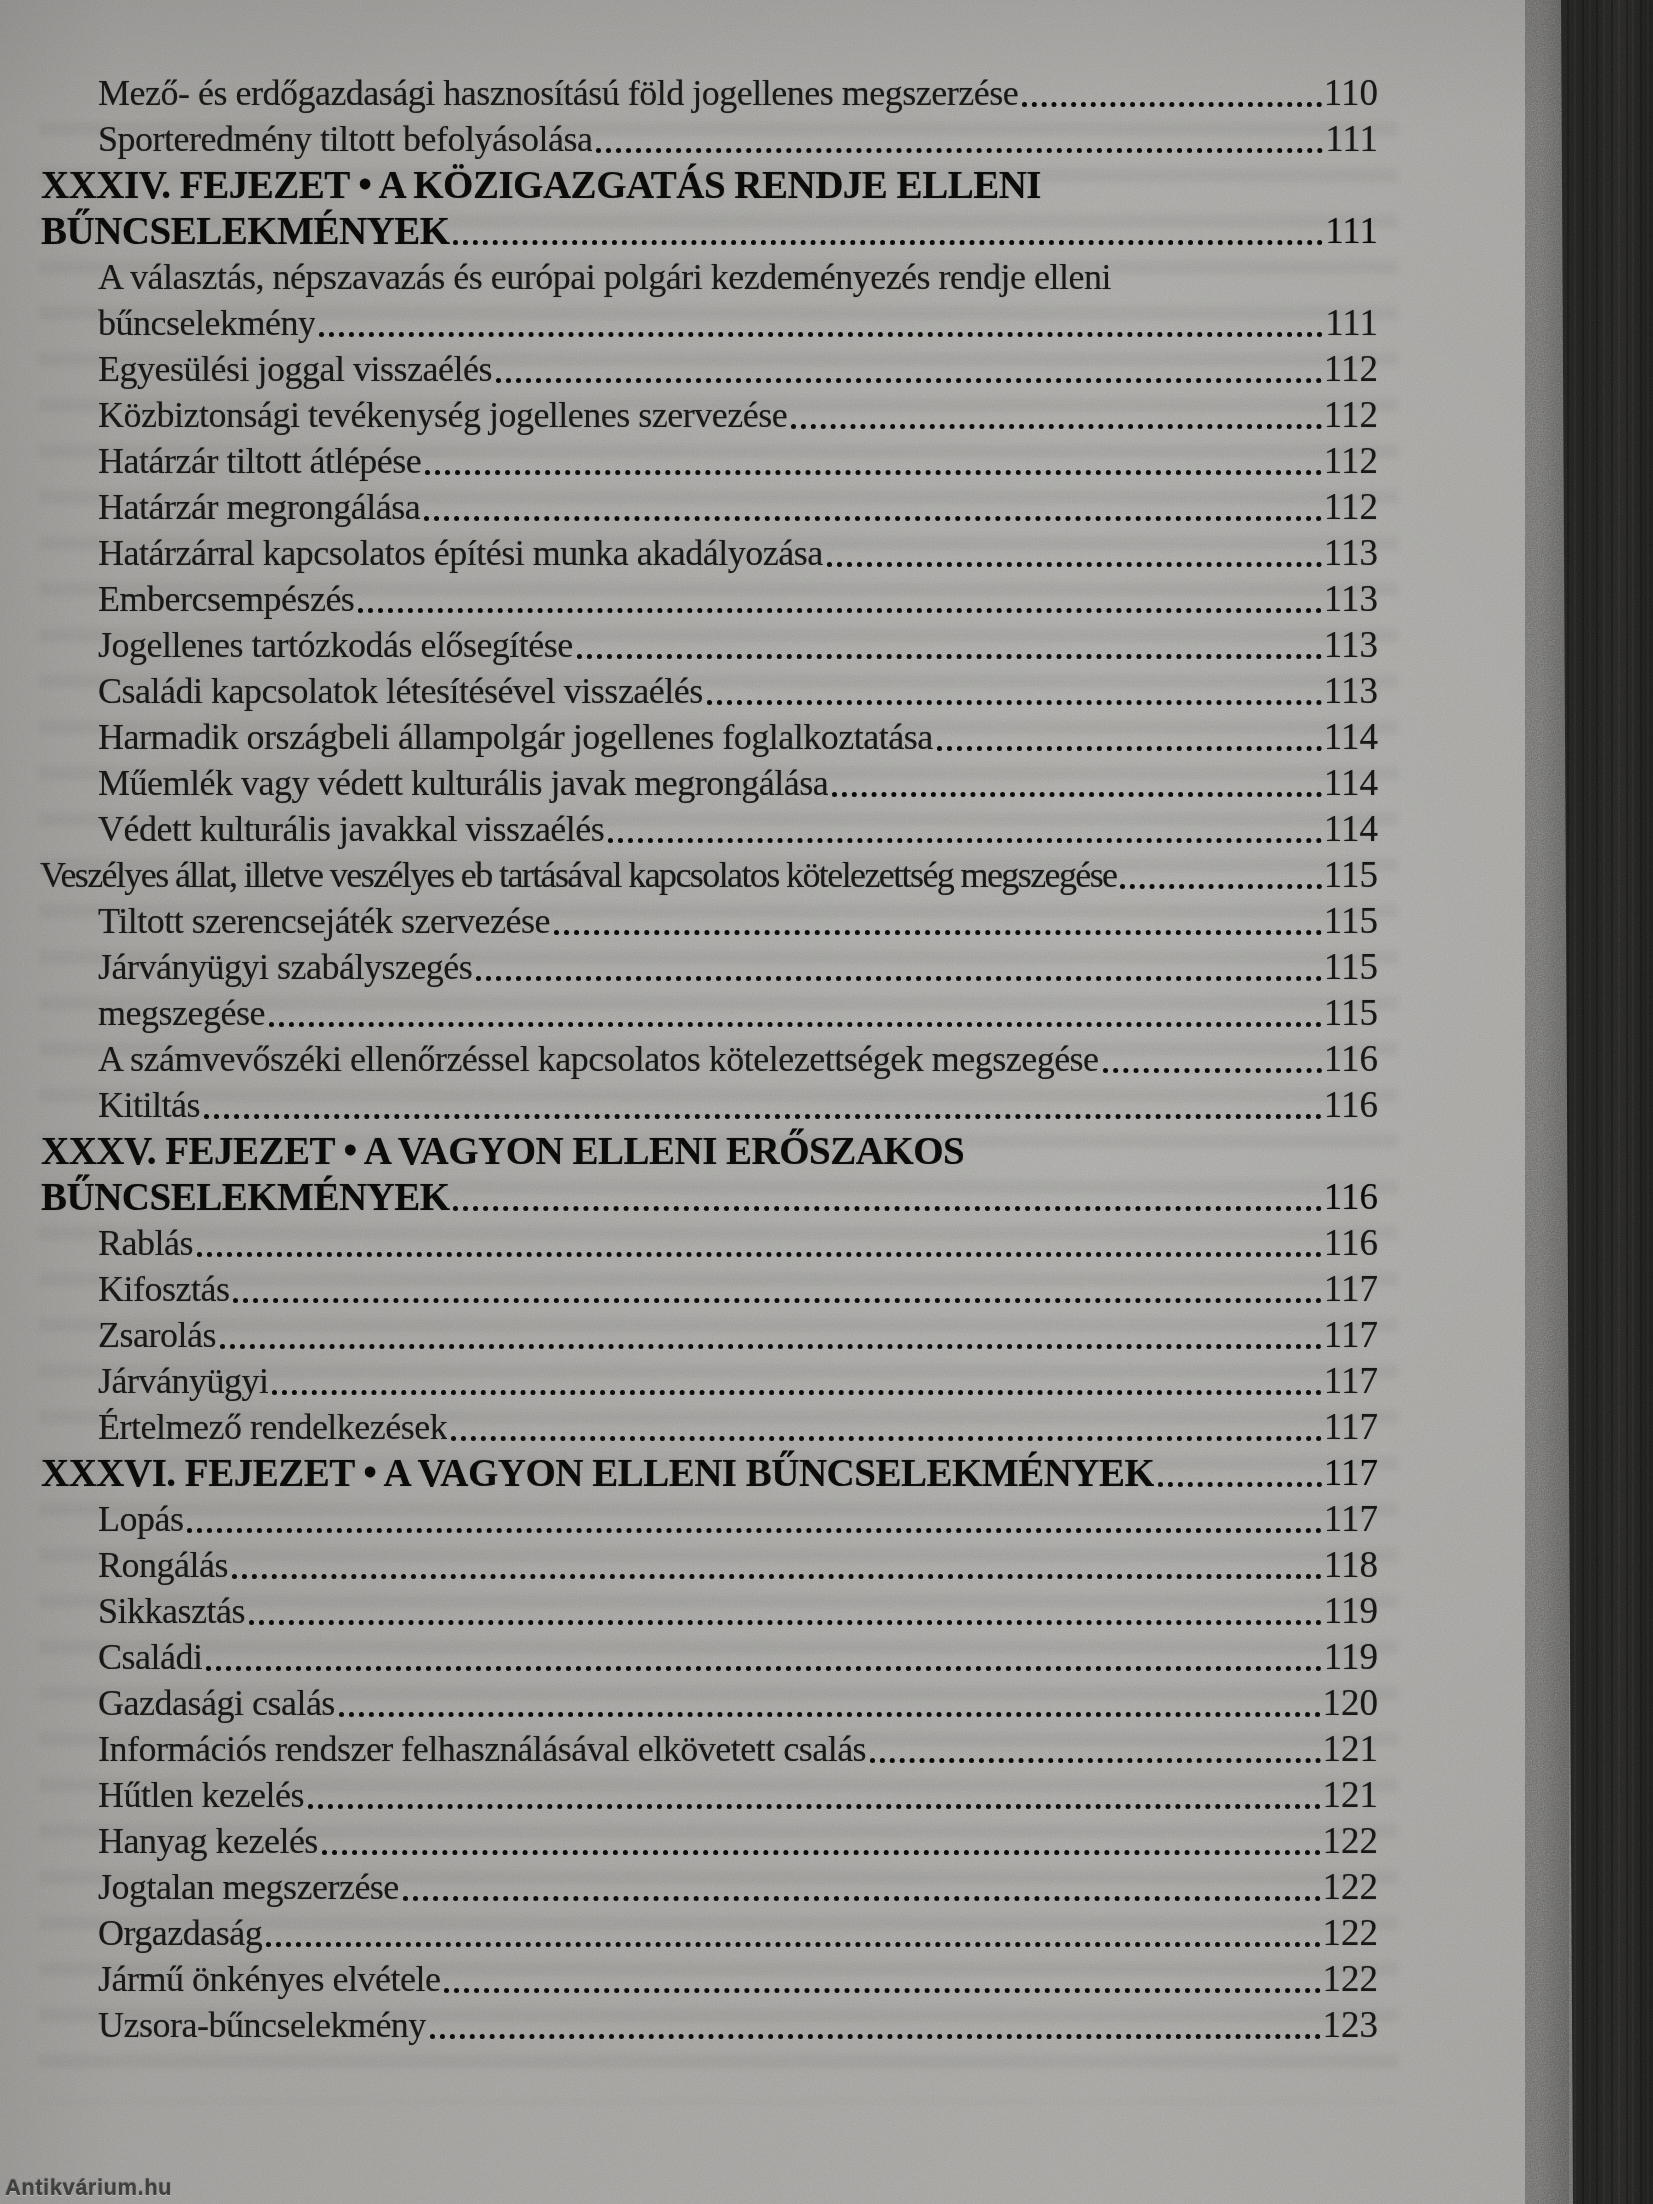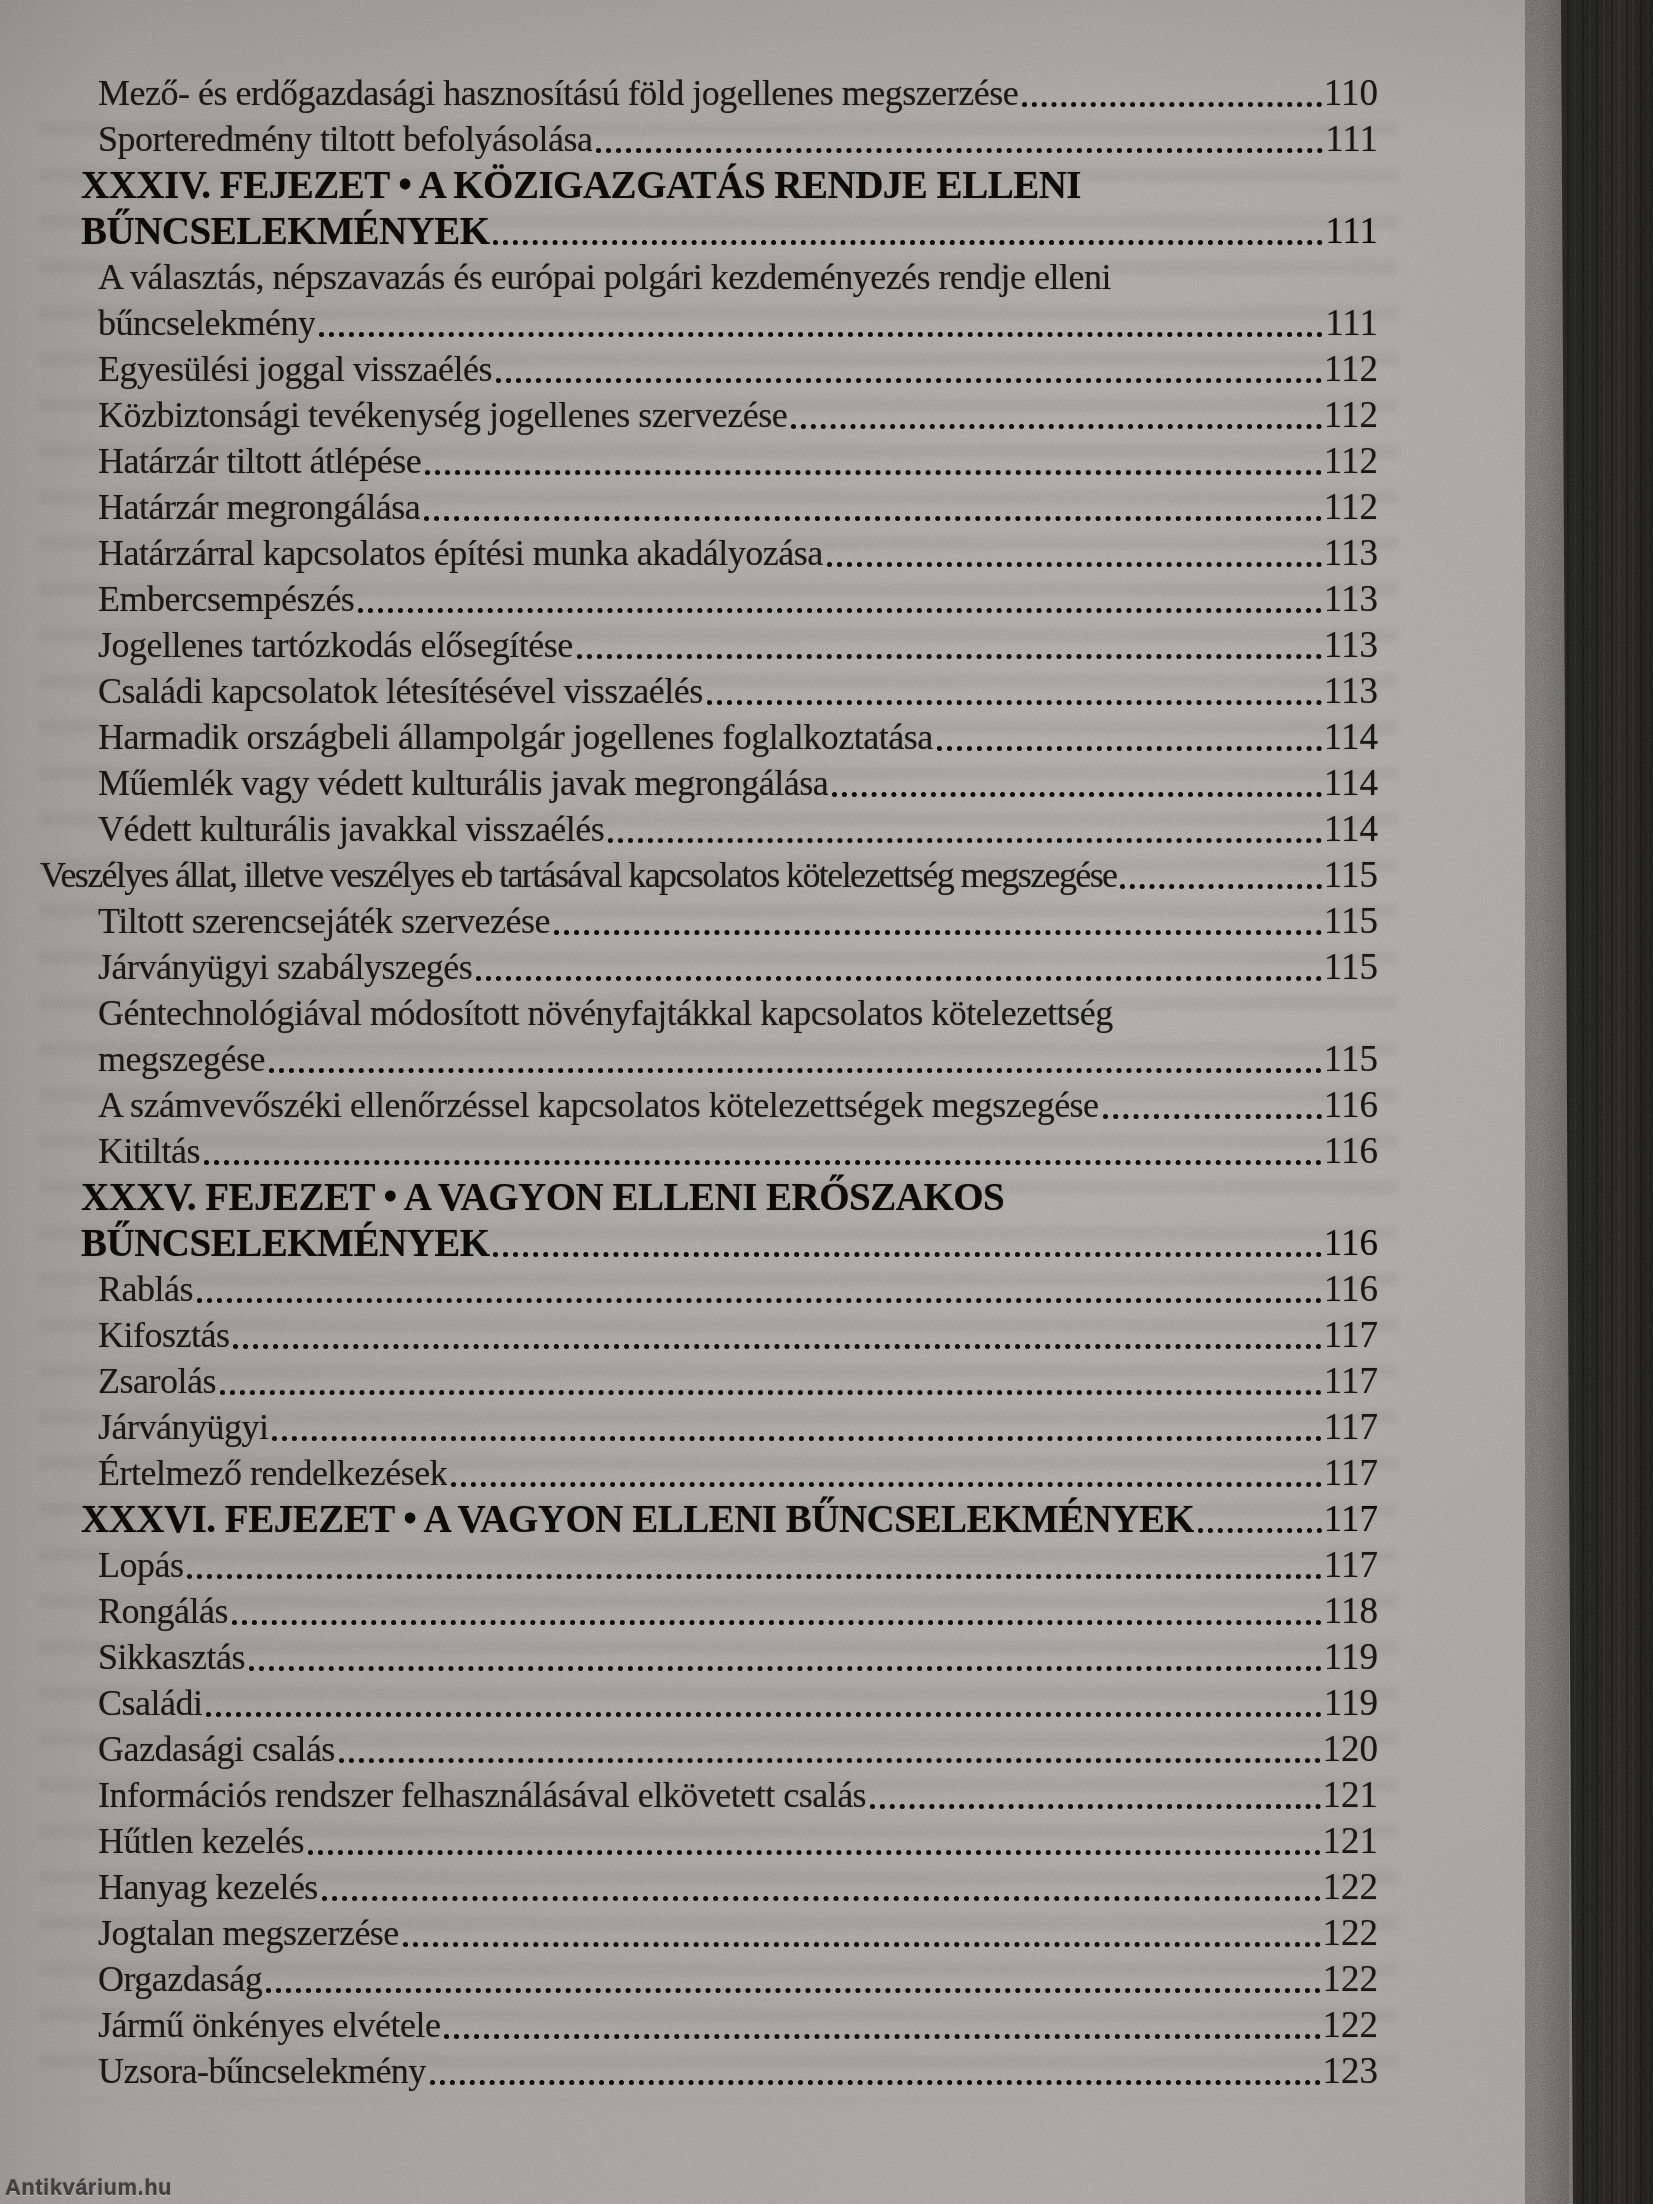--- a/index.html
+++ b/index.html
@@ -30,21 +30,20 @@
   }
   .row{
     display:flex;align-items:flex-end;height:46px;
     font-size:36px;letter-spacing:-0.5px;line-height:46px;
     text-shadow:0 0 1px rgba(20,20,18,0.45);
   }
   .row.entry{padding-left:98px;}
   .row.chapter{
     padding-left:41px;font-weight:bold;font-size:39px;letter-spacing:-0.5px;
     color:var(--ink-heavy,#0c0c0a);
-    margin-left:40px;
   }
   .row.tight{letter-spacing:-1.6px;padding-left:40px;}
   .label{white-space:nowrap;flex:0 1 auto;min-width:0;overflow:hidden;}
   .leader{
     flex:1 1 0;min-width:11.6px;align-self:flex-end;
     border-bottom:5.8px dotted var(--ink-heavy,#1c1c1a);
     margin:0 1.9px 8.7px 3.9px;height:0;
   }
   .pagenum{
     flex:0 0 auto;font-weight:normal;font-size:37px;letter-spacing:0;
@@ -174,24 +173,20 @@
         <div class="row entry">
     <span class="label">Tiltott szerencsejáték szervezése</span>
     <span class="leader"></span>
     <span class="pagenum">115</span>
   </div>
         <div class="row entry">
     <span class="label">Járványügyi szabályszegés</span>
     <span class="leader"></span>
     <span class="pagenum">115</span>
   </div>
-        <div class="row entry nopage">
-    <span class="label">Géntechnológiával módosított növényfajtákkal kapcsolatos kötelezettség</span>
-
-  </div>
         <div class="row entry">
     <span class="label">megszegése</span>
     <span class="leader"></span>
     <span class="pagenum">115</span>
   </div>
         <div class="row entry">
     <span class="label">A számvevőszéki ellenőrzéssel kapcsolatos kötelezettségek megszegése</span>
     <span class="leader"></span>
     <span class="pagenum">116</span>
   </div>

